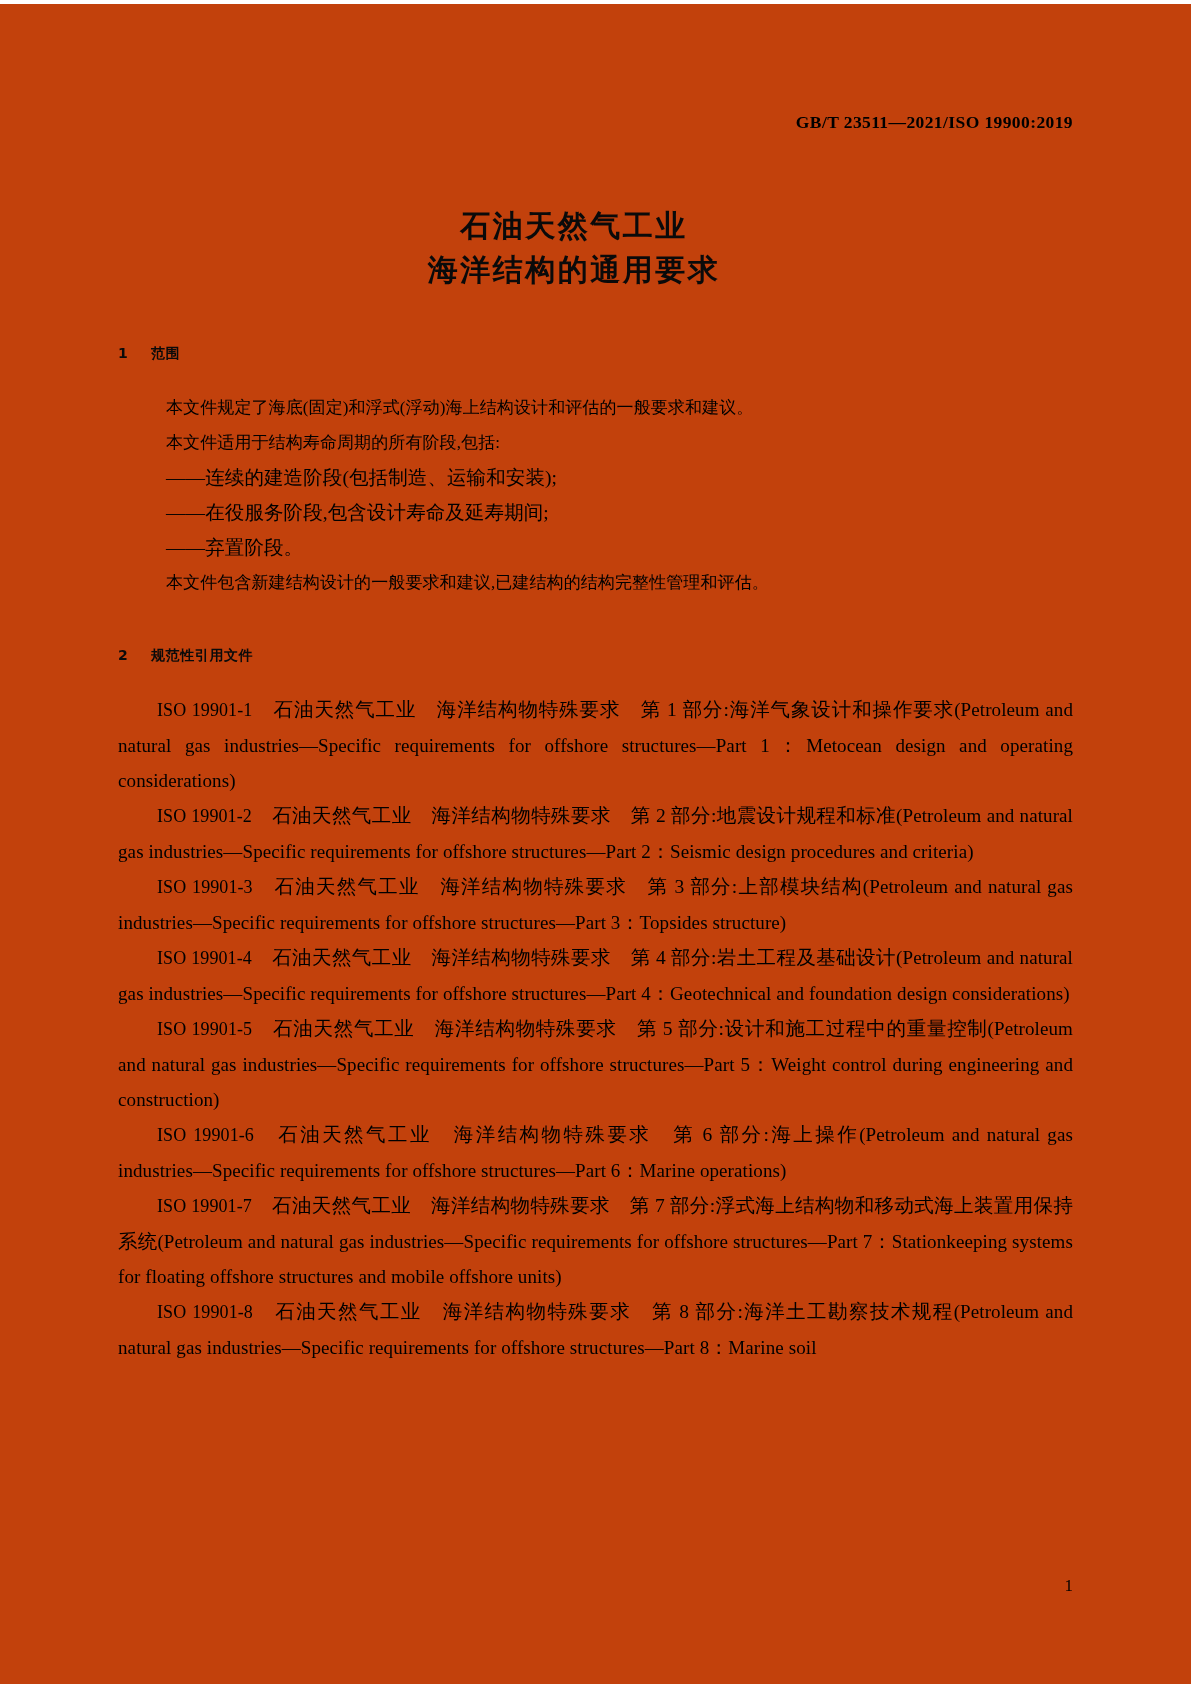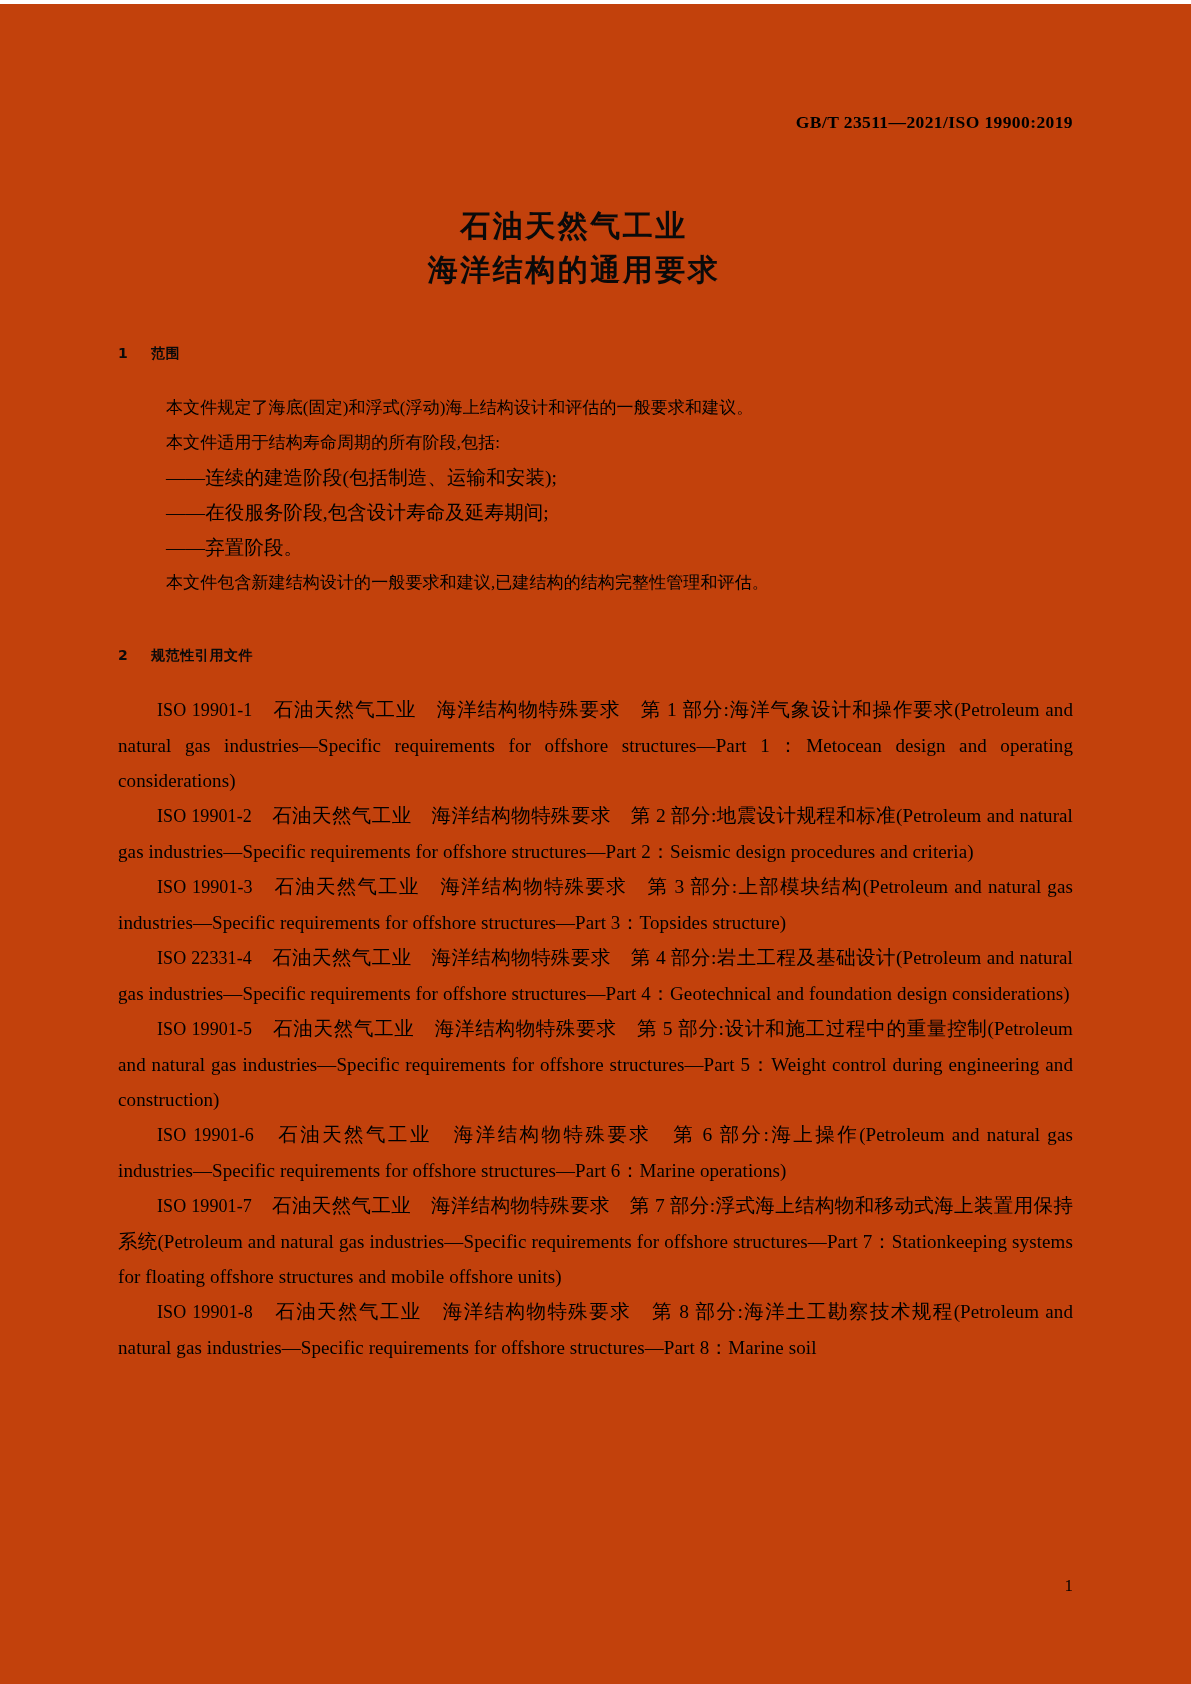--- a/index.html
+++ b/index.html
@@ -165,21 +165,21 @@
 
       <p class="ref-entry first-line-indent">
         <span class="iso-code">ISO 19901-2</span>　<span>石油天然气工业　海洋结构物特殊要求　第 2 部分:地震设计规程和标准</span><span class="en">(Petroleum and natural gas industries—Specific requirements for offshore structures—Part 2：Seismic design procedures and criteria)</span>
       </p>
 
       <p class="ref-entry first-line-indent">
         <span class="iso-code">ISO 19901-3</span>　<span>石油天然气工业　海洋结构物特殊要求　第 3 部分:上部模块结构</span><span class="en">(Petroleum and natural gas industries—Specific requirements for offshore structures—Part 3：Topsides structure)</span>
       </p>
 
       <p class="ref-entry first-line-indent">
-        <span class="iso-code">ISO 22331-4</span>　<span>石油天然气工业　海洋结构物特殊要求　第 4 部分:岩土工程及基础设计</span><span class="en">(Petroleum and natural gas industries—Specific requirements for offshore structures—Part 4：Geotechnical and foundation design considerations)</span>
+        <span class="iso-code">ISO 19901-4</span>　<span>石油天然气工业　海洋结构物特殊要求　第 4 部分:岩土工程及基础设计</span><span class="en">(Petroleum and natural gas industries—Specific requirements for offshore structures—Part 4：Geotechnical and foundation design considerations)</span>
       </p>
 
       <p class="ref-entry first-line-indent">
         <span class="iso-code">ISO 19901-5</span>　<span>石油天然气工业　海洋结构物特殊要求　第 5 部分:设计和施工过程中的重量控制</span><span class="en">(Petroleum and natural gas industries—Specific requirements for offshore structures—Part 5：Weight control during engineering and construction)</span>
       </p>
 
       <p class="ref-entry first-line-indent">
         <span class="iso-code">ISO 19901-6</span>　<span>石油天然气工业　海洋结构物特殊要求　第 6 部分:海上操作</span><span class="en">(Petroleum and natural gas industries—Specific requirements for offshore structures—Part 6：Marine operations)</span>
       </p>
 

